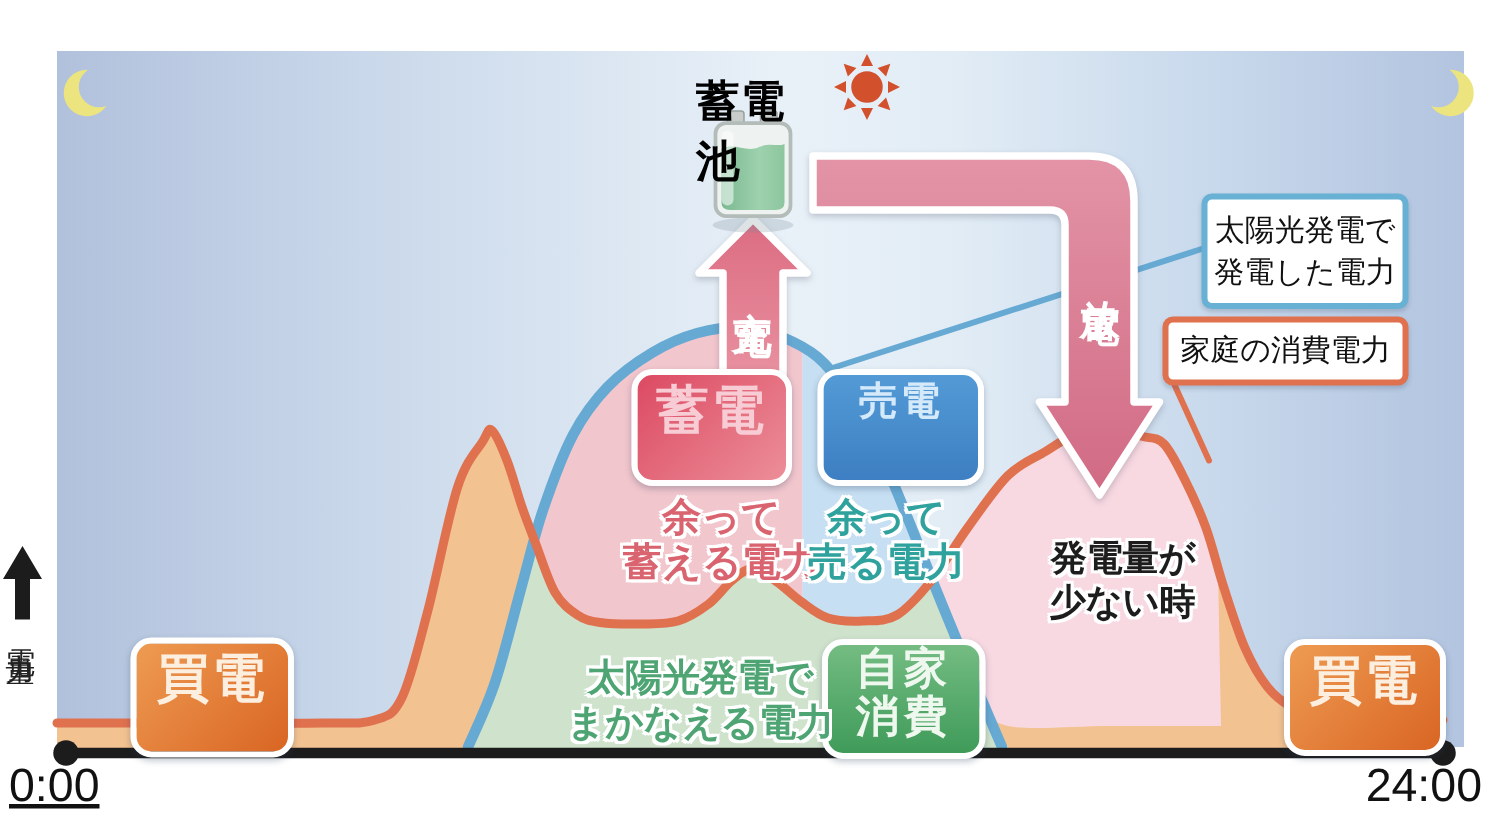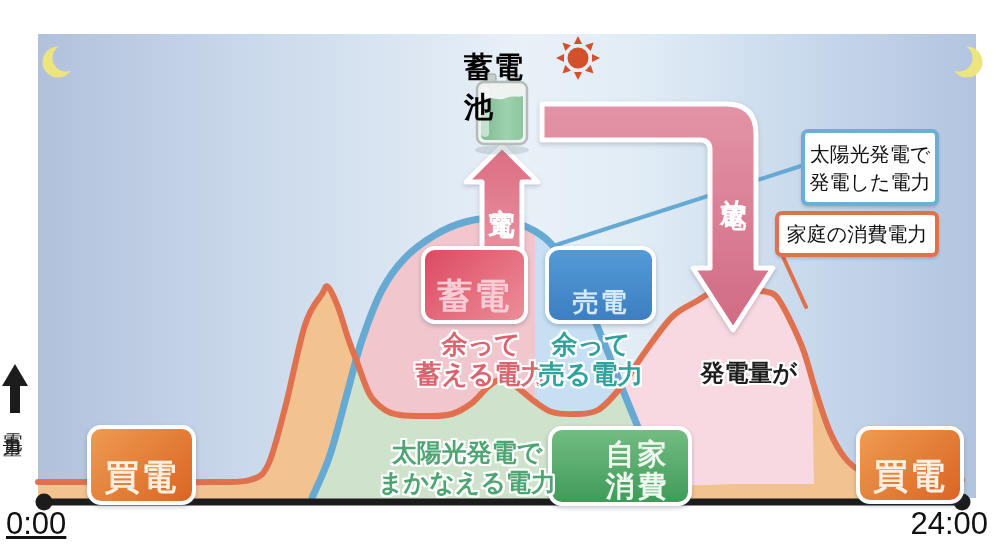--- a/index.html
+++ b/index.html
@@ -3,30 +3,30 @@
 <meta charset="utf-8">
 <style>
   html,body{margin:0;padding:0;background:#fff;}
   #stage{
     position:relative;width:998px;height:546px;overflow:hidden;background:#fff;
     font-family:"Liberation Sans","DejaVu Sans",sans-serif;
   }
   #diagram{position:absolute;left:0;top:0;}
   .abs{position:absolute;}
   .box{
-    position:absolute;display:flex;align-items:flex-end;justify-content:center;
+    position:absolute;display:flex;align-items:flex-start;justify-content:center;
     border:4px solid #fff;border-radius:14px;font-weight:700;
     box-shadow:0 2px 4px rgba(40,60,90,.28);text-align:center;
   }
   .box-store{left:421px;top:246px;width:99px;height:70px;font-size:35px;letter-spacing:2px;
     background:linear-gradient(135deg,#dc4a62,#ec8e98);color:#f8ccd4;}
   .box-sell{left:545px;top:246px;width:103px;height:70px;font-size:26px;letter-spacing:2px;
     background:linear-gradient(180deg,#539ad6,#3d7fc2);color:#d4eafb;}
   .box-self{left:548px;top:426px;width:101px;height:72px;font-size:29px;line-height:32px;letter-spacing:3px;
-    background:linear-gradient(180deg,#74bc82,#3f9b59);color:#eef8ef;padding-left:35px;}
+    background:linear-gradient(180deg,#74bc82,#3f9b59);color:#eef8ef;}
   .box-buy-left{left:87px;top:425px;width:101px;height:72px;font-size:35px;letter-spacing:2px;
     background:linear-gradient(135deg,#ee9b52,#d96523);color:#fcefe0;}
   .box-buy-right{left:856px;top:426px;width:100px;height:70px;font-size:35px;letter-spacing:2px;
     background:linear-gradient(135deg,#ee9b52,#d96523);color:#fcefe0;}
   .outlined{
     position:absolute;font-weight:700;text-align:center;line-height:30px;
     text-shadow:-2px -2px 0 #fff,2px -2px 0 #fff,-2px 2px 0 #fff,2px 2px 0 #fff,
                 0 -2px 0 #fff,0 2px 0 #fff,-2px 0 0 #fff,2px 0 0 #fff;
   }
   .ann-store{left:411px;top:329px;width:140px;font-size:26px;color:#d96470;}
@@ -179,20 +179,21 @@
   <div class="outlined ann-sell">
     <span style="display:block">余って</span>
     <span style="display:block">売る電力</span>
   </div>
   <div class="outlined ann-solar">
     <span style="display:block">太陽光発電で</span>
     <span style="display:block">まかなえる電力</span>
   </div>
   <div class="outlined ann-low">
     <span style="display:block">発電量が</span>
+    <span style="display:block">少ない時</span>
   </div>
 
   <div class="legend legend-solar" style="border-color: rgb(104, 177, 212);">
     <span style="display:block">太陽光発電で</span>
     <span style="display:block">発電した電力</span>
   </div>
   <div class="legend legend-home" style="border-color: rgb(224, 113, 79);">
     <span style="display:block">家庭の消費電力</span>
   </div>
 

